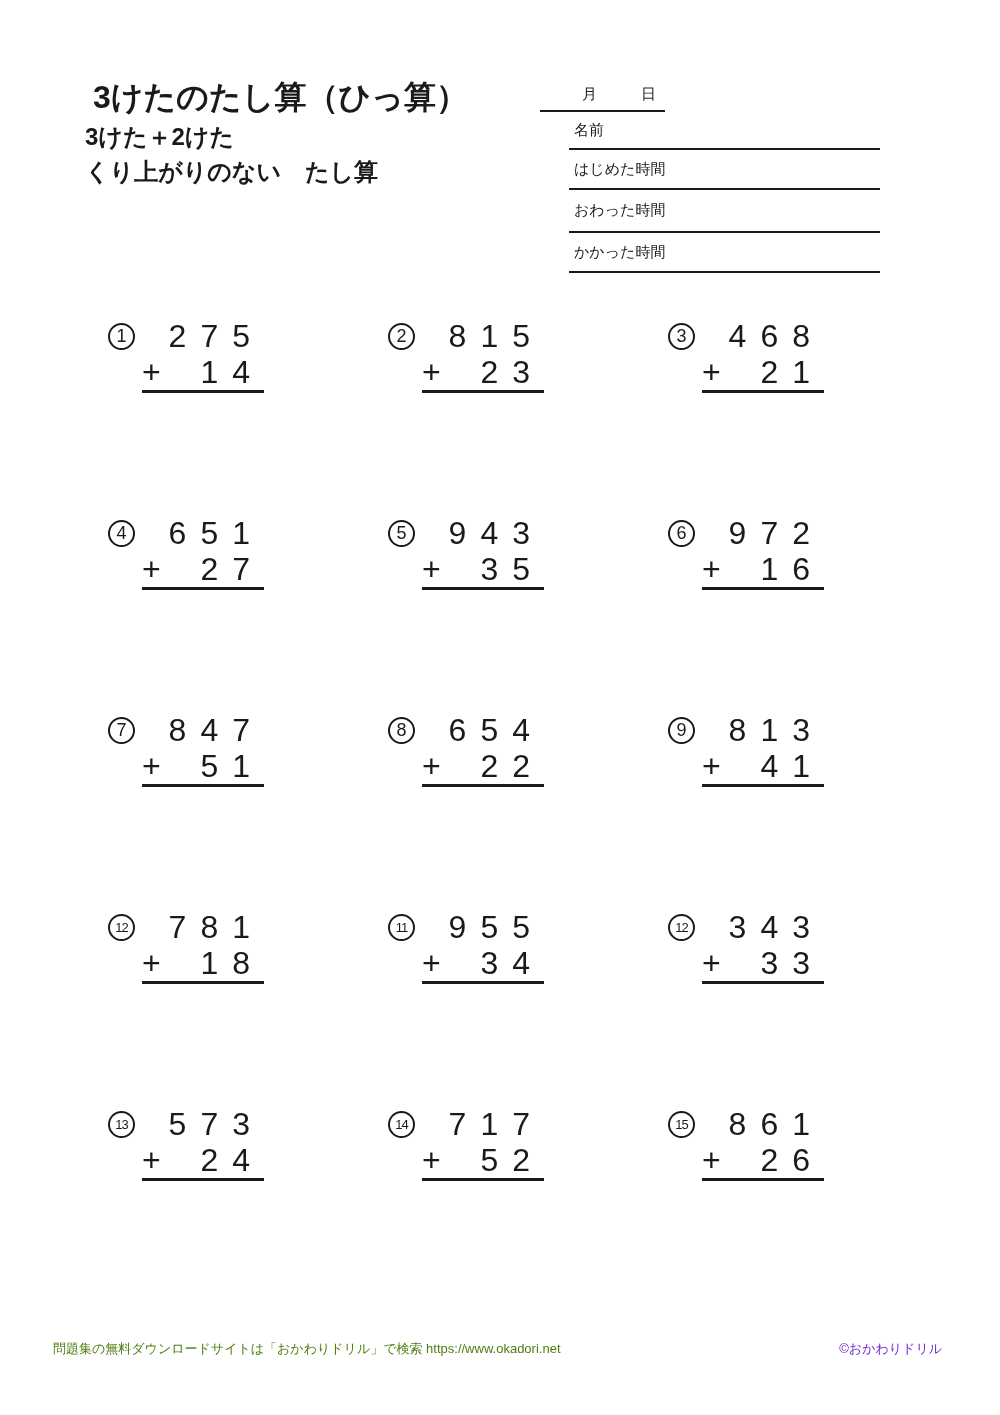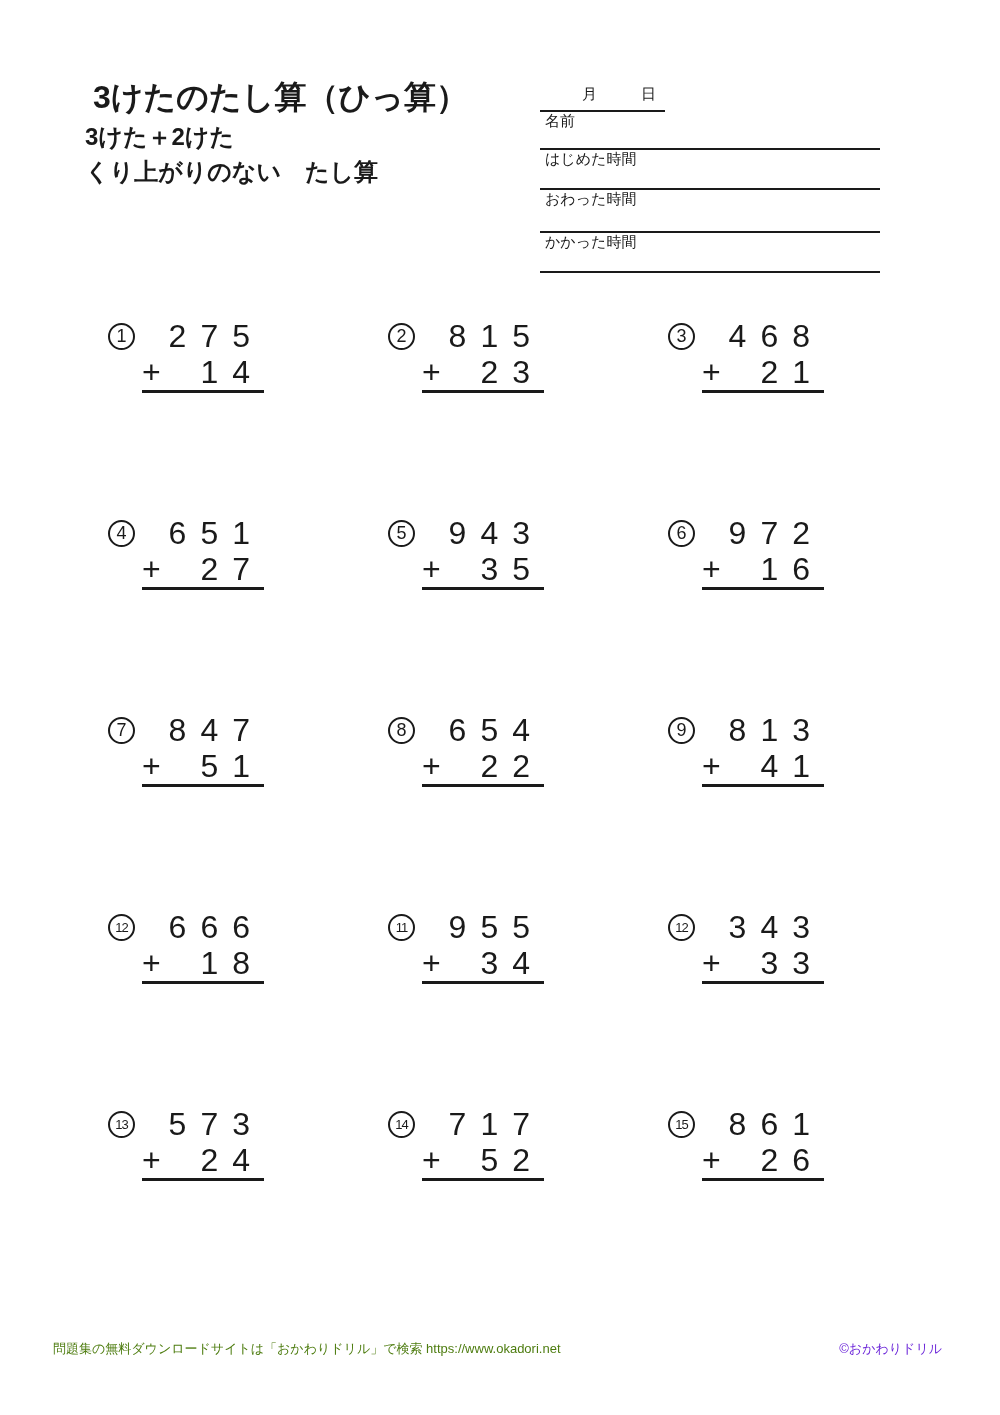--- a/index.html
+++ b/index.html
@@ -38,23 +38,24 @@
   .form .date-row {
     width: 125px; height: 34px; box-sizing: border-box;
     border-bottom: 2px solid #1a1a1a;
     display: flex; align-items: center;
     padding-left: 42px; gap: 44px;
     font-size: 15px;
   }
   .form .form-row {
     height: 40px; box-sizing: border-box;
     border-bottom: 2px solid #1a1a1a;
-    display: flex; 
+    display: flex; align-items: center;
     padding-left: 5px;
     font-size: 15px;
+    margin-left: 29px;
   }
   .form .r-name { height: 38px; }
   .form .r-start { height: 40px; }
   .form .r-end { height: 43px; }
   .form .r-elapsed { height: 40px; }
 
   
   .problems {
     position: absolute; left: 108px; top: 318px;
     display: grid;
@@ -233,21 +234,21 @@
       <div class="prob-row">
           <span class="plus">+</span>
           <span class="num">41</span>
         </div>
       <div class="prob-line"></div>
     </div>
 
     <div class="prob">
       <div class="prob-row">
           <span class="pnum two">12</span>
-          <span class="num">666</span>
+          <span class="num">781</span>
         </div>
       <div class="prob-row">
           <span class="plus">+</span>
           <span class="num">18</span>
         </div>
       <div class="prob-line"></div>
     </div>
 
     <div class="prob">
       <div class="prob-row">

